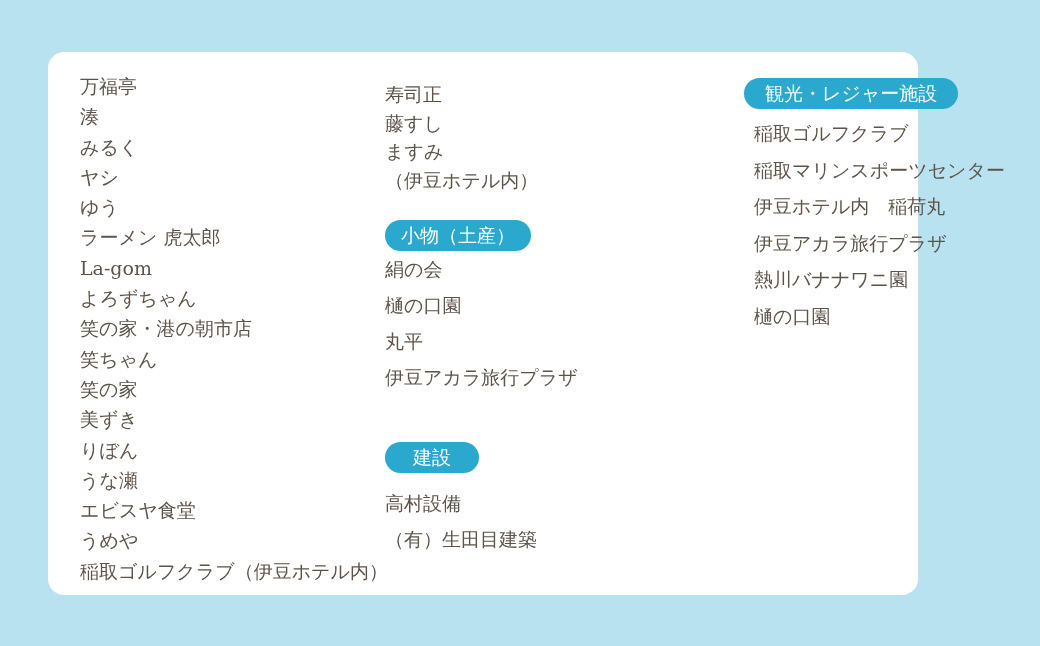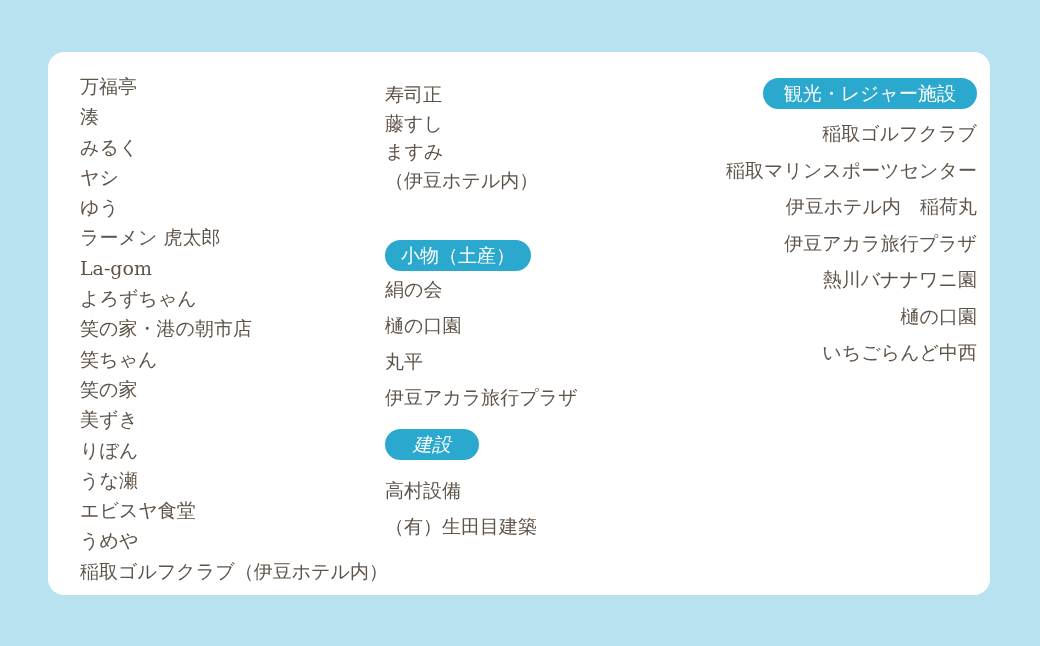--- a/index.html
+++ b/index.html
@@ -12,31 +12,31 @@
     height: 646px;
     background: #b8e2ef;
     overflow: hidden;
     font-family: "DejaVu Serif", "Liberation Serif", serif;
     color: #5e5349;
   }
   .card {
     position: absolute;
     left: 48px;
     top: 52px;
-    width: 942px;
+    width: 870px;
     height: 543px;
     background: #ffffff;
     border-radius: 16px;
   }
   .col {
     position: absolute;
   }
   #col1 { left: 32px;  top: 19px; }
   #col2 { left: 337px; top: 28px; }
-  #col3 { left: 668px; top: 26px; text-align: right; }
+  #col3 { left: 696px; top: 26px; }
 
   .item {
     font-size: 19px;
     white-space: pre;
   }
   #col1 .item { line-height: 30.3px; }
   .list-tight .item { line-height: 28.5px; }
   .list-loose .item { line-height: 36px; }
   #col3 .list-loose .item { line-height: 36.5px; }
   #col3 .item { padding-left: 10px; }
@@ -45,26 +45,26 @@
     display: inline-flex;
     align-items: center;
     justify-content: center;
     height: 31px;
     border-radius: 16px;
     background: #2ba8ce;
     color: #ffffff;
     font-size: 19px;
     line-height: 1;
   }
-  .badge-1 { padding: 0 16px; margin-top: 20px; }
+  .badge-1 { padding: 0 16px; }
   .badge-2 { padding: 0 28px; }
   .badge-3 { padding: 0 21px; }
 
   .badge-row-1 { margin-top: 26px; }
-  .badge-row-2 { margin-top: 14px; font-style: italic; }
+  .badge-row-2 { margin-top: 47px; }
   .list-g1 { margin-top: 0; }
   .list-g2 { margin-top: 12px; }
   .list-g3 { margin-top: 6px; }
 </style>
 </head>
 <body>
 
 <div class="card">
 
   <div class="col" id="col1">
@@ -116,17 +116,16 @@
     <div>
       <span class="badge badge-3">観光・レジャー施設</span>
     </div>
     <div class="list-loose list-g3">
       <div class="item">稲取ゴルフクラブ</div>
       <div class="item">稲取マリンスポーツセンター</div>
       <div class="item">伊豆ホテル内　稲荷丸</div>
       <div class="item">伊豆アカラ旅行プラザ</div>
       <div class="item">熱川バナナワニ園</div>
       <div class="item">樋の口園</div>
-      <div class="item">いちごらんど中西</div>
     </div>
   </div>
 
 </div>
 
 </body></html>

